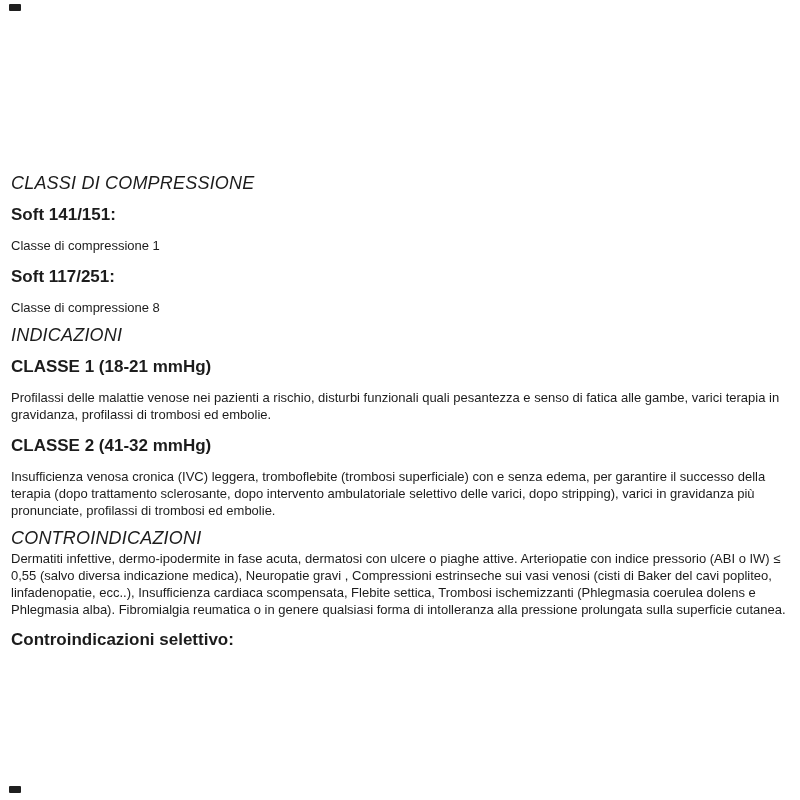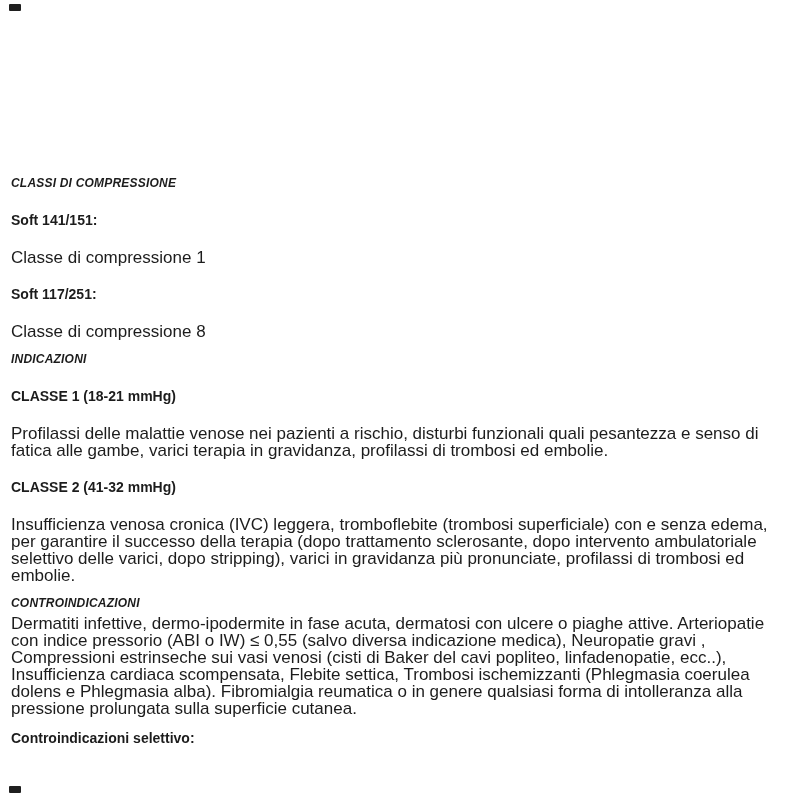--- a/index.html
+++ b/index.html
@@ -19,35 +19,35 @@
   .content {
     position: absolute;
     top: 172px;
     left: 11px;
     right: 11px;
   }
   .section { margin: 0; }
   .section + .section { margin-top: 11px; }
   .section-heading {
     font-style: italic;
-    font-weight: 700;
-    font-size: 12px;
+    font-weight: 400;
+    font-size: 18px;
     line-height: 17px;
     letter-spacing: 0.2px;
     margin: 3px 0 2.5px 0;
   }
   .subheading {
     font-weight: 700;
-    font-size: 14px;
+    font-size: 17px;
     line-height: 17px;
-    margin: 20px 0;
+    margin: 14px 0;
   }
   .body-text {
     font-weight: 400;
-    font-size: 17px;
+    font-size: 13px;
     line-height: 17px;
     margin: 2.5px 0;
   }
   .artifact {
     position: absolute;
     left: 9px;
     width: 12px;
     height: 7px;
     background: #1f1f1f;
     border-radius: 1px;

